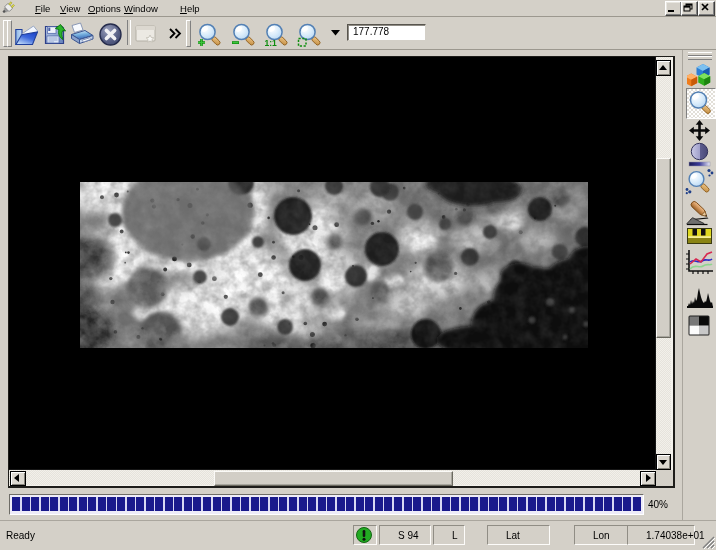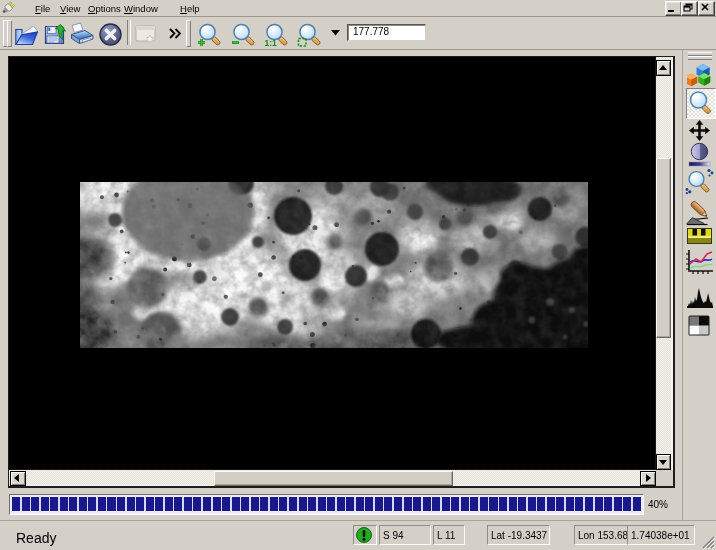--- a/index.html
+++ b/index.html
@@ -28,22 +28,22 @@
 
 #rdockline{left:682px;top:50px;width:1px;height:470px;background:#aaa69e}
 #rdock{left:683px;top:50px;width:33px;height:470px;background:#d4d0c8}
 #zoombtn{position:absolute;left:3px;top:38px;width:28px;height:29px;border:1px solid;border-color:#808080 #fff #fff #808080;background:repeating-conic-gradient(#fff 0 25%,#e2dfd8 0 50%) 0 0/4px 4px}
 
 #progress{left:9px;top:494px;width:633px;height:19px;border:1px solid;border-color:#6e6c66 #fff #fff #6e6c66;background:#eeecf8}
 #pfill{position:absolute;left:2px;top:2px;width:629px;height:14px;background:repeating-linear-gradient(90deg,#19198c 0 8px,#d8d8f2 8px 9.55px)}
 #pct{left:648px;top:499px;font-size:10px}
 
 #sline{left:0;top:520px;width:716px;height:1px;background:#aaa69e}
-.panel{position:absolute;top:525px;height:20px;border:1px solid;border-color:#908d85 #fdfcfa #fdfcfa #908d85;background:#d4d0c8;font-size:10px;line-height:19px;padding-left:3px;box-sizing:border-box}
-#ready{left:16px;top:530px;font-size:14px}
+.panel{position:absolute;top:525px;height:20px;border:1px solid;border-color:#908d85 #fdfcfa #fdfcfa #908d85;background:#d4d0c8;font-size:10px;line-height:19px;padding-left:18px;box-sizing:border-box}
+#ready{left:6px;top:530px;font-size:10px}
 </style></head><body>
 
 <div class="abs" id="menubar">
   <svg class="abs" style="left:1px;top:1px" width="14" height="14" viewBox="0 0 14 14">
     <g transform="rotate(-42 7 7)">
       <path d="M0.5 6 Q2.5 5 4 6.5 L4 7.5 Q2.5 9 0.5 8 Z" fill="#555"></path>
       <rect x="3" y="4.6" width="3" height="4.8" fill="#9a9a9a"></rect>
       <rect x="5.2" y="3.6" width="5.2" height="6.8" rx="1.2" fill="#ececec" stroke="#777" stroke-width="0.7"></rect>
       <rect x="10.2" y="4.4" width="3.2" height="1.5" fill="#e8e44e" stroke="#8a8a10" stroke-width="0.5"></rect>
       <rect x="10.2" y="8" width="3.2" height="1.5" fill="#e8e44e" stroke="#8a8a10" stroke-width="0.5"></rect>

